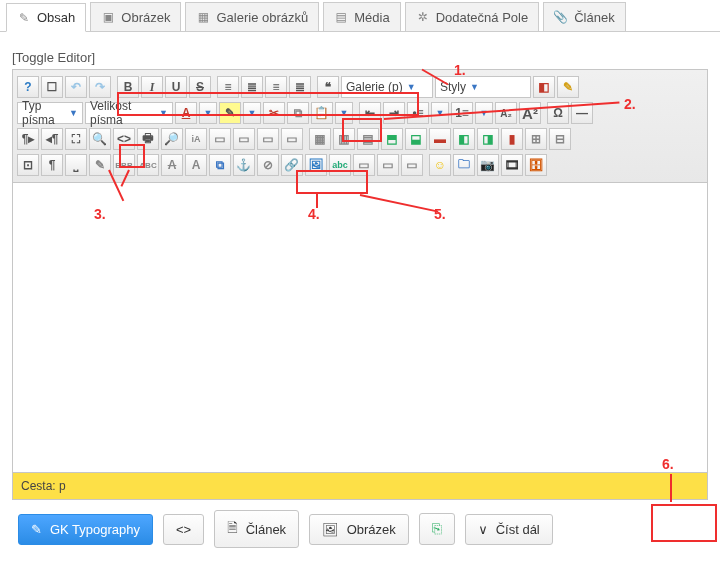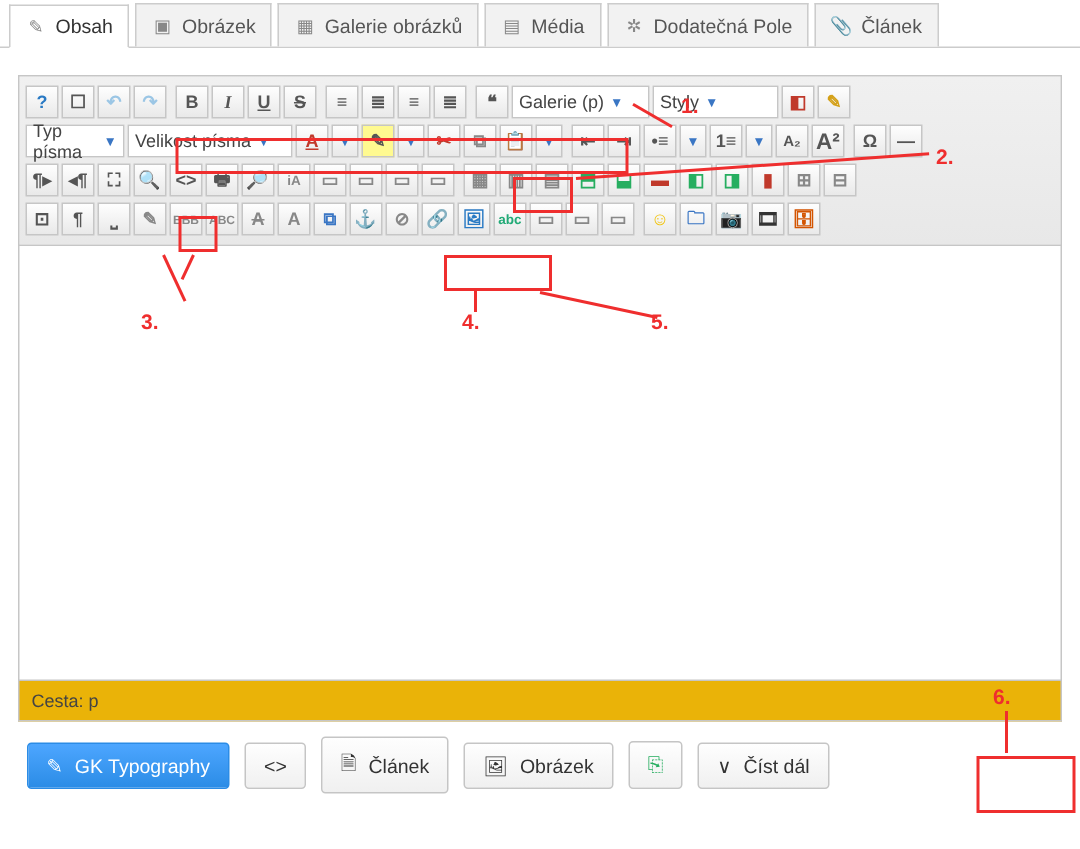--- a/index.html
+++ b/index.html
@@ -36,21 +36,21 @@
 
   
   .callout { position: absolute; border: 2px solid #ef2e2e; pointer-events: none; }
   .label { position: absolute; font-weight: bold; color: #ef2e2e; font-size: 14px; pointer-events: none; }
   .line { position: absolute; background: #ef2e2e; pointer-events: none; }
 
   
   .edit-area { height: 290px; background: #fff; border: 1px solid #c6c6c6; border-top: none; }
 
   
-  .path-bar { border: 1px solid #c6c6c6; border-top: none; background: #eab308; padding: 6px 8px; font-size: 12px; color: #444; }
+  .path-bar { border: 1px solid #c6c6c6; border-top: none; background: #fde047; padding: 6px 8px; font-size: 12px; color: #444; }
 
   
   .btn-row { display: flex; gap: 10px; padding: 10px 6px; align-items: center; }
   .btn { border: 1px solid #c5c5c5; border-radius: 3px; padding: 7px 12px; display: inline-flex; align-items: center; gap: 8px; font-size: 13px; color: #333; background: linear-gradient(#fefefe,#f0f0f0); cursor: pointer; }
   .btn.primary { background: linear-gradient(#4da6ff,#2b8ce6); color:#fff; border-color:#2b8ce6; }
   .btn .ic { font-size: 13px; }
   .green { color: #27ae60; }
   .chev { font-size: 12px; }
 </style>
 </head>
@@ -78,20 +78,21 @@
     <span class="icon">✲</span>
     <span>Dodatečná Pole</span>
   </div>
   <div class="tab">
     <span class="icon">📎</span>
     <span>Článek</span>
   </div>
 </div>
 
 <div class="editor-wrap">
+  <div class="toggle">[Toggle Editor]</div>
 
   <div class="toolbar-area">
 
     <div class="tb-row">
       <span class="tb-btn" style="color:#2a7ac4">?</span>
       <span class="tb-btn">☐</span>
       <span class="tb-btn" style="color:#9bc6e5">↶</span>
       <span class="tb-btn" style="color:#9bc6e5">↷</span>
       <span class="spacer"></span>
       <span class="tb-btn">B</span>
@@ -102,34 +103,34 @@
       <span class="tb-btn">≡</span>
       <span class="tb-btn">≣</span>
       <span class="tb-btn">≡</span>
       <span class="tb-btn">≣</span>
       <span class="spacer"></span>
       <span class="tb-btn">❝</span>
       <span class="tb-select" style="width:92px">
         <span>Galerie (p)</span>
         <span class="arrow">▼</span>
       </span>
-      <span class="tb-select" style="width:84px">
+      <span class="tb-select" style="width:96px">
         <span>Styly</span>
         <span class="arrow">▼</span>
       </span>
       <span class="tb-btn eraser">◧</span>
       <span class="tb-btn" style="color:#d4a017">✎</span>
     </div>
 
     <div class="tb-row">
       <span class="tb-select" style="width:66px">
         <span>Typ písma</span>
         <span class="arrow">▼</span>
       </span>
-      <span class="tb-select" style="width:110px">
+      <span class="tb-select" style="width:88px">
         <span>Velikost písma</span>
         <span class="arrow">▼</span>
       </span>
       <span class="tb-btn" style="text-decoration:underline;color:#c0392b">A</span>
       <span class="tb-btn small">
             <span class="arrow" style="color:#3a76c4;font-size:9px">▼</span>
           </span>
       <span class="tb-btn" style="background:#fffa90">✎</span>
       <span class="tb-btn small">
             <span class="arrow" style="color:#3a76c4;font-size:9px">▼</span>

